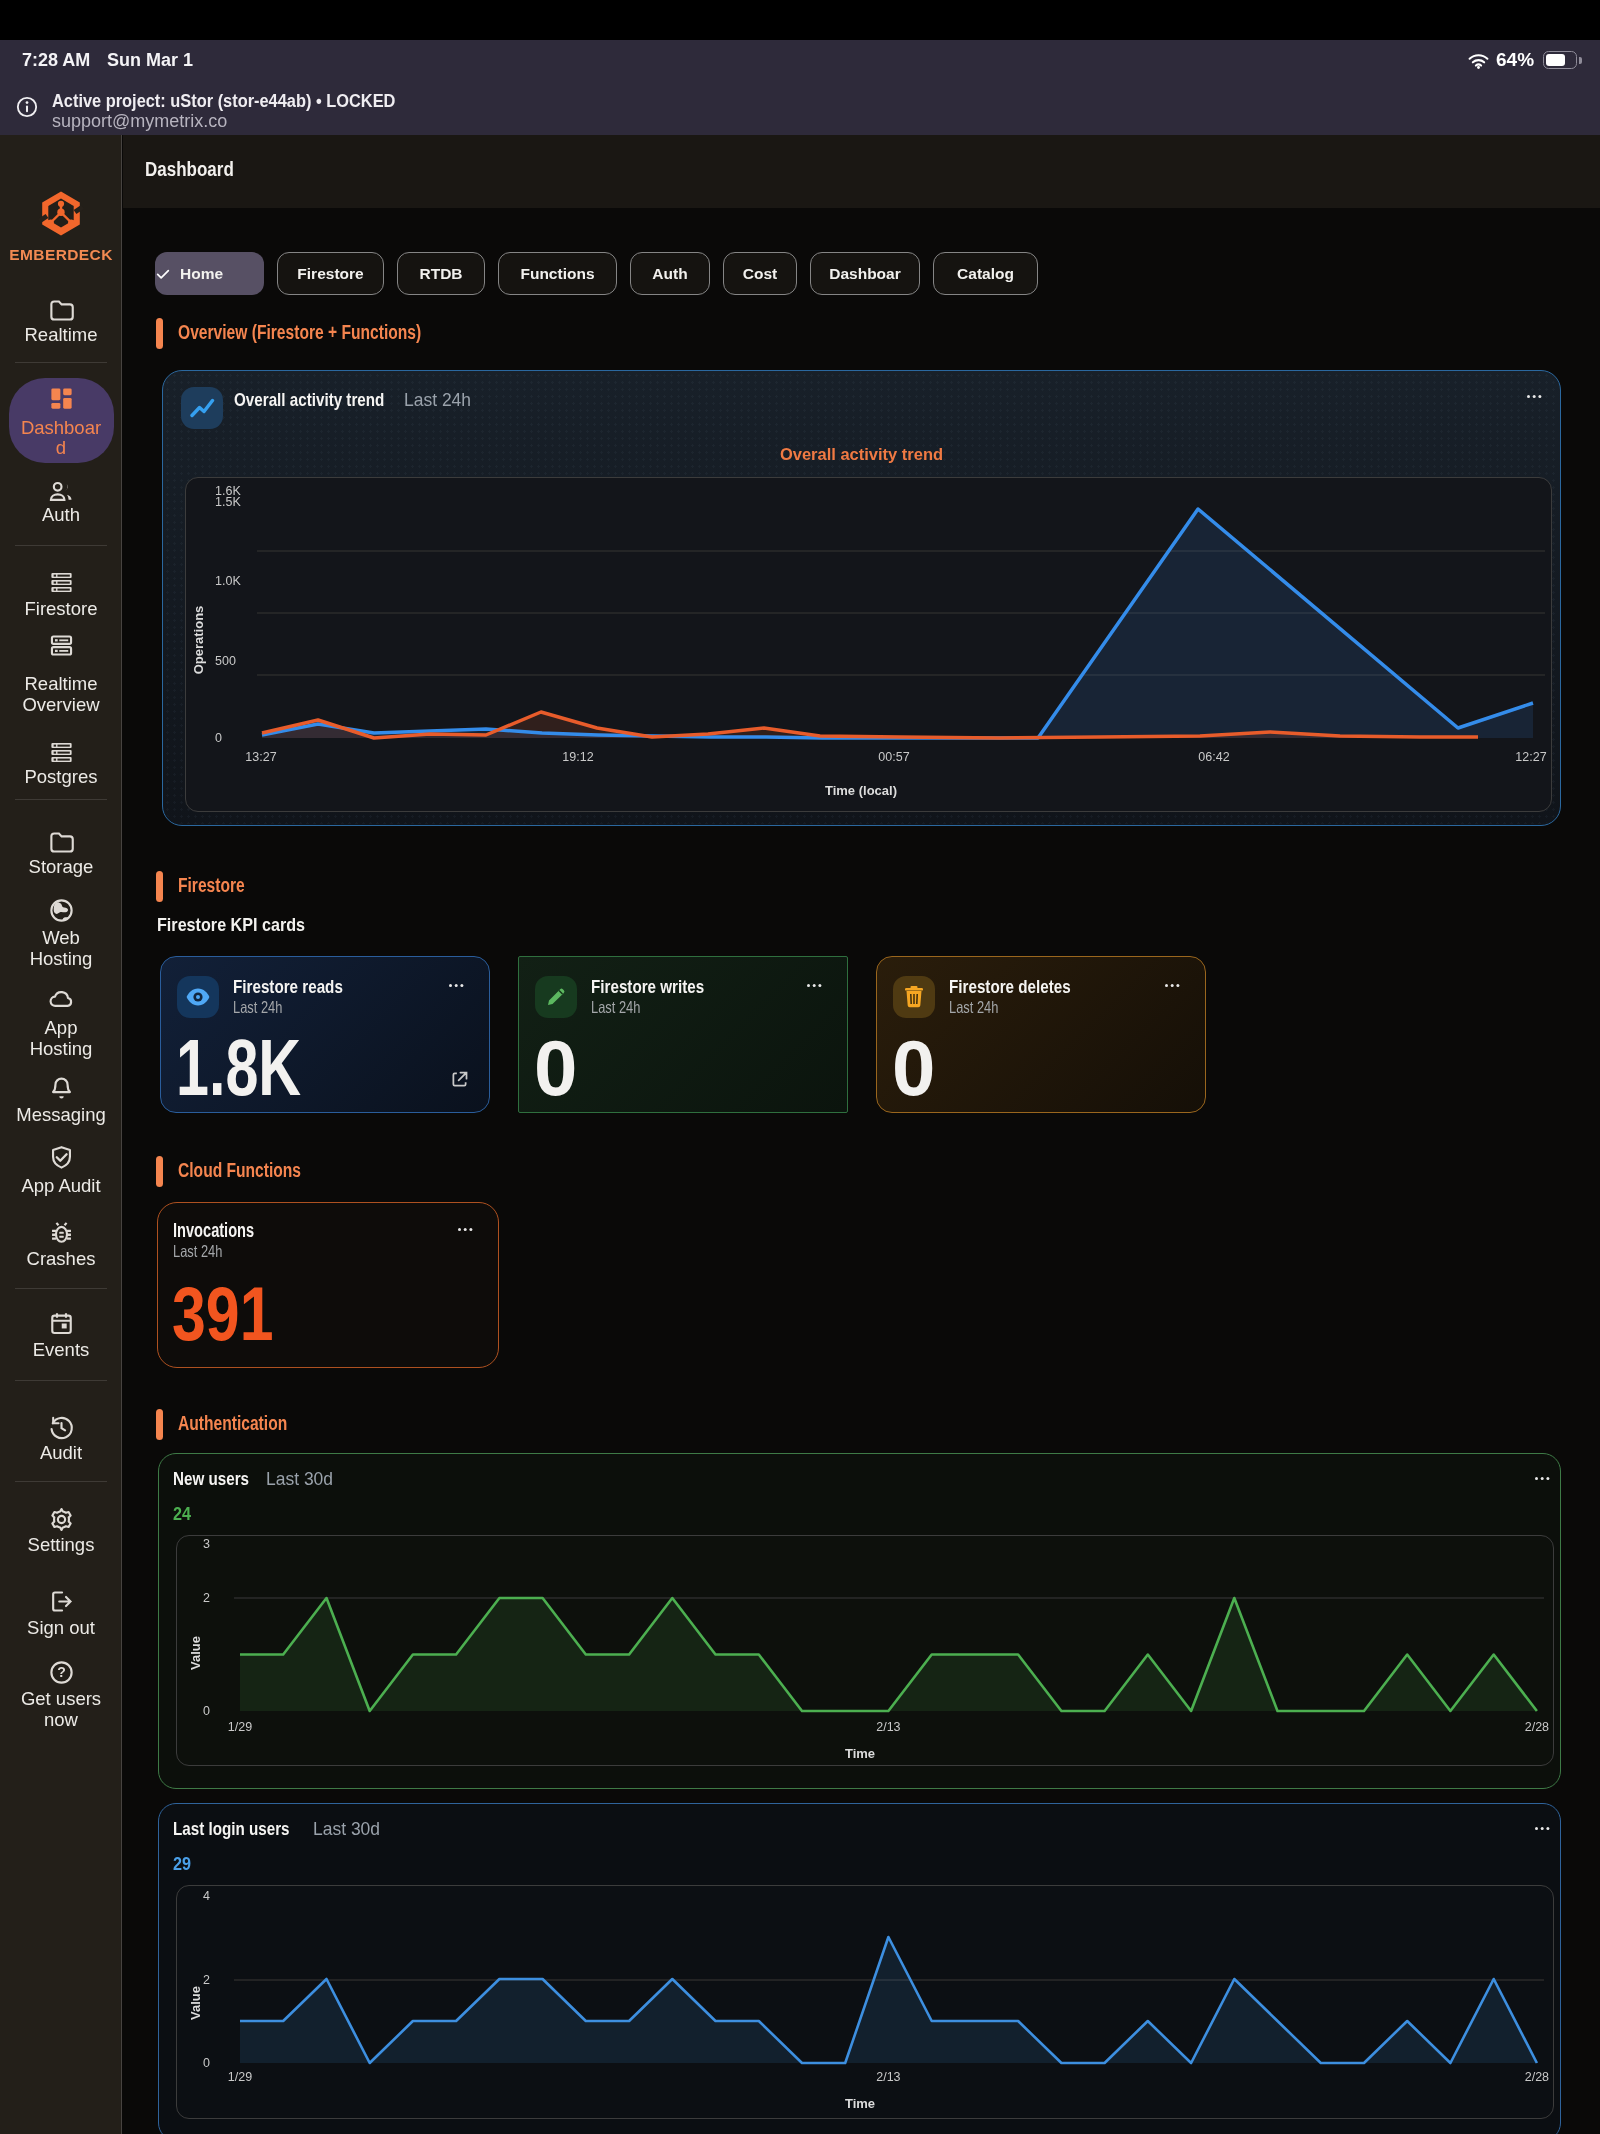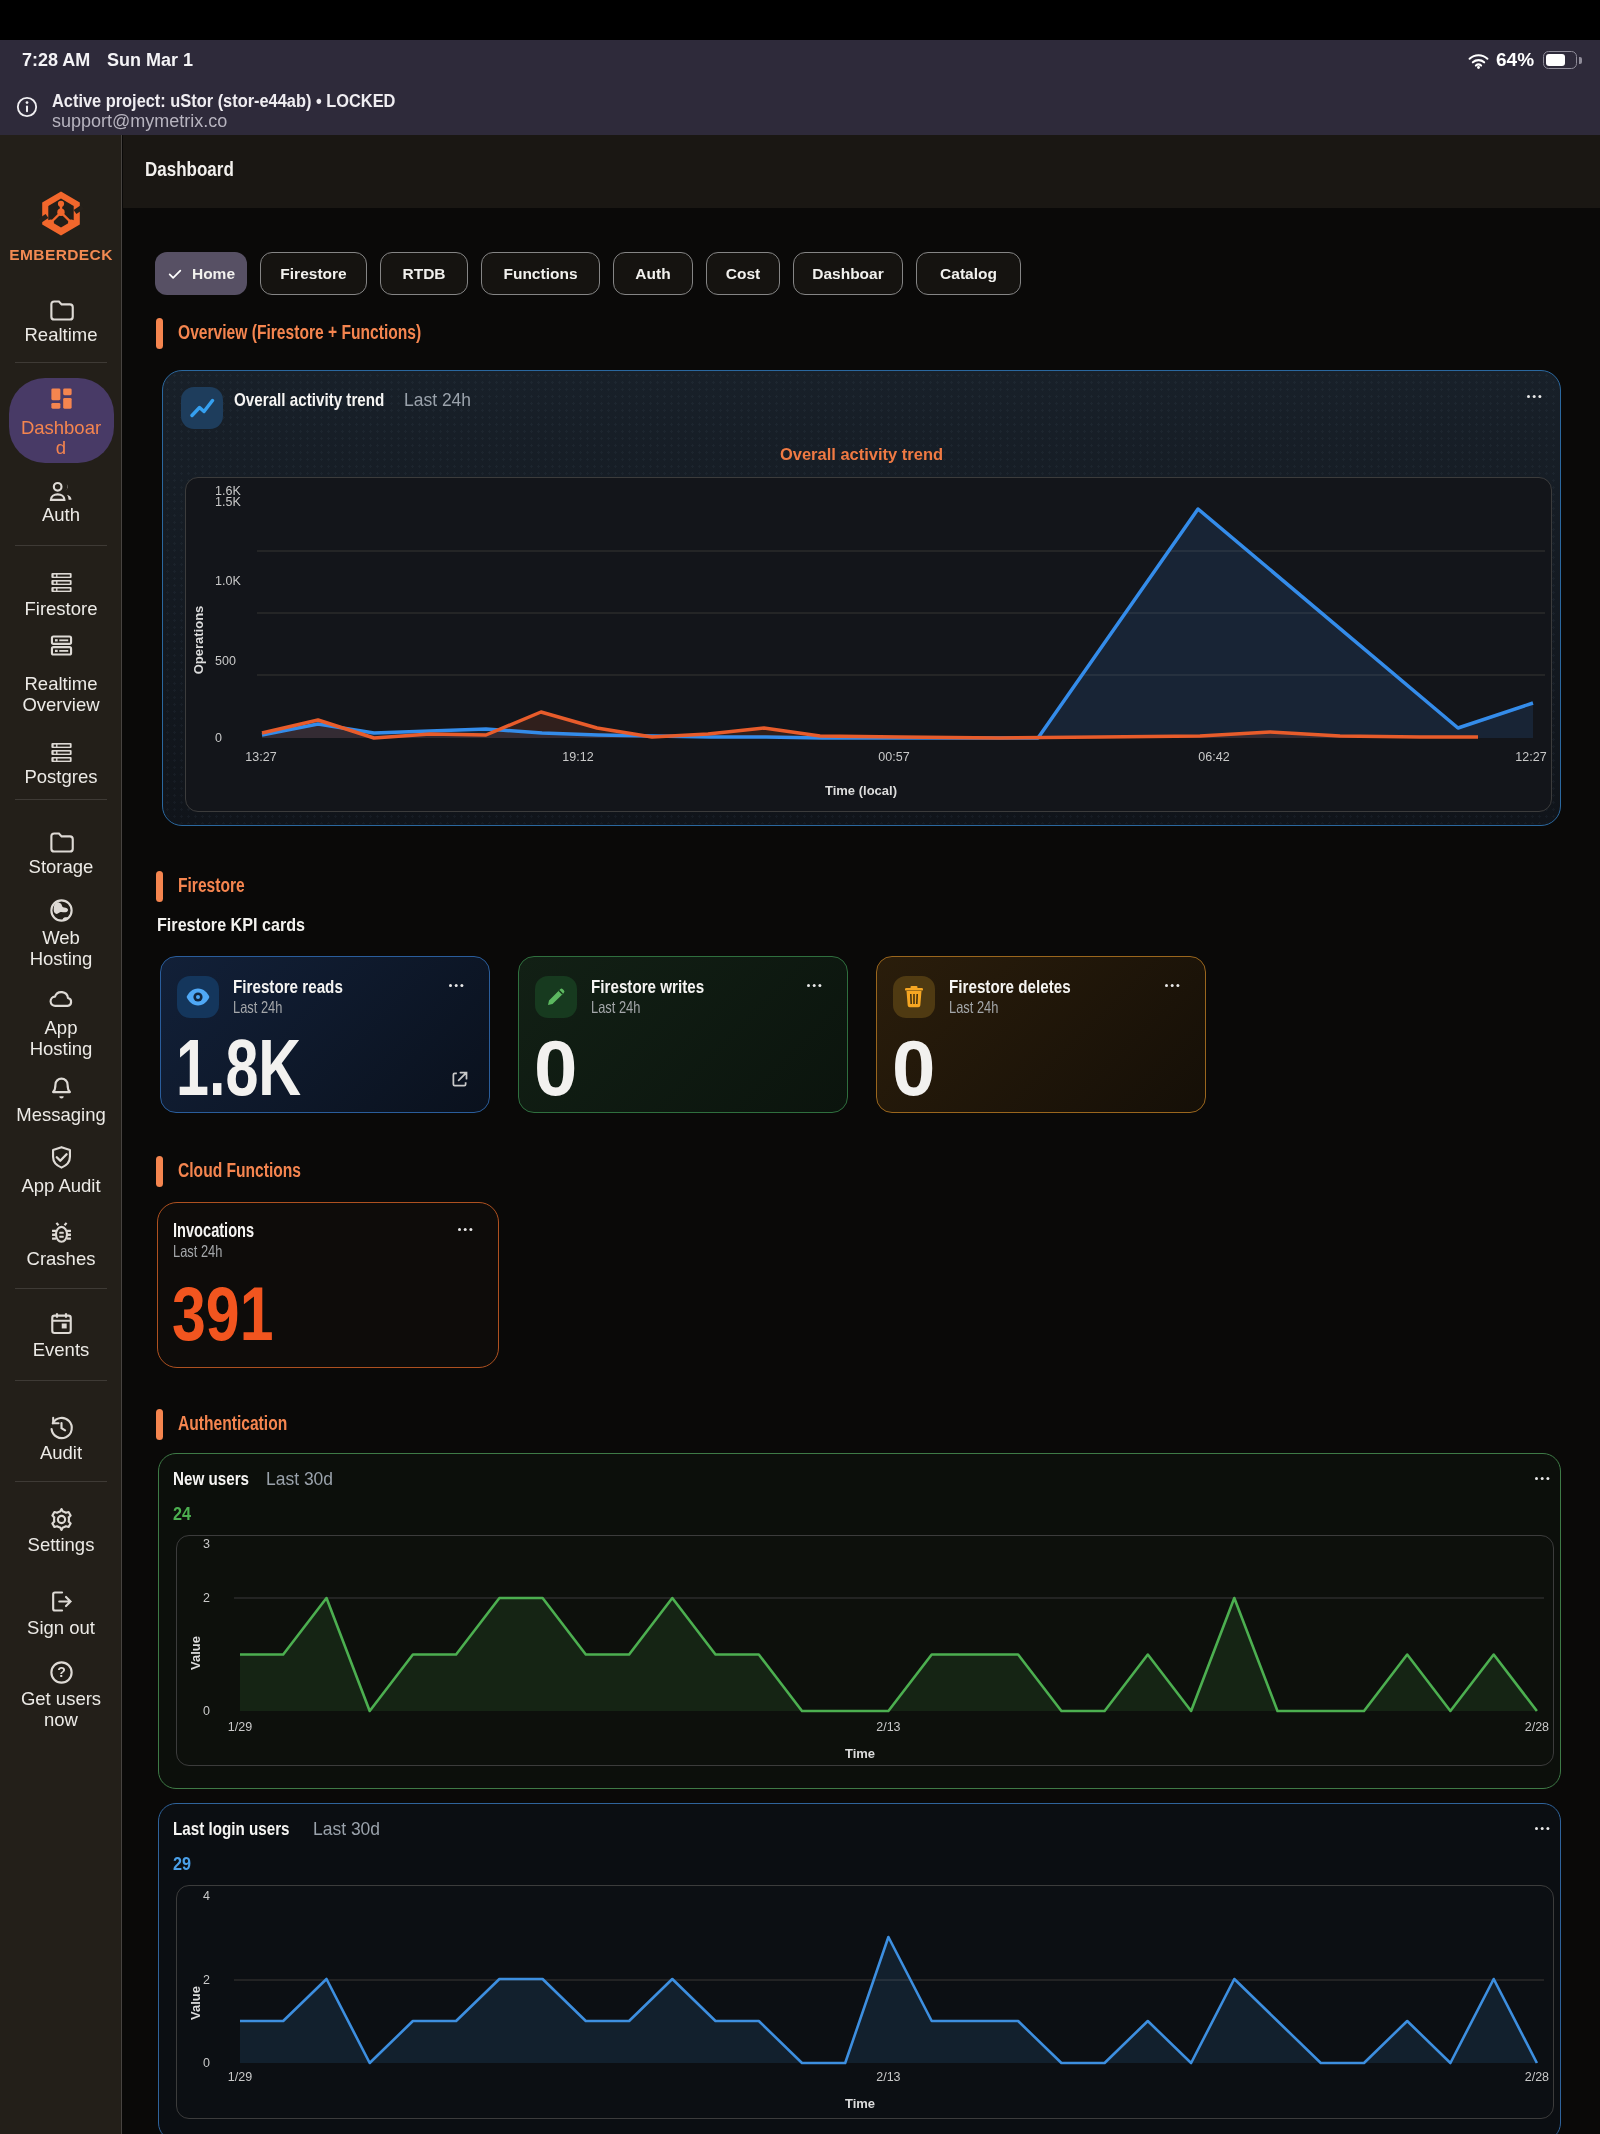--- a/index.html
+++ b/index.html
@@ -221,21 +221,21 @@
         <rect x="3" y="16" width="8" height="5" rx="1.2"></rect>
       </g>
     </svg>
 <div class="slab" style="top:377px;color:#f5854f">Dashboar</div>
 <div class="slab" style="top:397px;color:#f5854f">d</div>
 
 <div class="abs" style="left:123px;top:95px;width:1477px;height:73px;background:#1a1713"></div>
 <div class="abs" style="left:145px;top:118px;font-size:20px;font-weight:bold;color:#f2f0ed;transform:scaleX(0.85);transform-origin:left top">Dashboard</div>
 
 <div class="abs" style="left:155px;top:212px;display:flex;gap:13px">
-<div class="chip sel" style="width:92px;justify-content:center;padding:0"><svg width="16" height="16" viewBox="0 0 24 24" style="margin-right:9px">
+<div class="chip sel" style="width:109px;justify-content:flex-start;padding:0"><svg width="16" height="16" viewBox="0 0 24 24" style="margin-right:9px">
           <path d="M4 12.5l5.2 5.2L20 7" fill="none" stroke="#fff" stroke-width="2.6" stroke-linecap="round" stroke-linejoin="round"></path>
         </svg>Home</div>
       <div class="chip" style="width:107px;justify-content:center;padding:0">Firestore</div>
       <div class="chip" style="width:88px;justify-content:center;padding:0">RTDB</div>
       <div class="chip" style="width:119px;justify-content:center;padding:12px">Functions</div>
       <div class="chip" style="width:80px;justify-content:center;padding:0">Auth</div>
       <div class="chip" style="width:74px;justify-content:center;padding:0">Cost</div>
       <div class="chip" style="width:110px;justify-content:center;padding:0">Dashboar</div>
       <div class="chip" style="width:105px;justify-content:center;padding:0">Catalog</div>
     </div>
@@ -292,21 +292,21 @@
       <div class="csub2" style="left:72px;top:41px">Last 24h</div>
       <div class="abs" style="left:288px;top:27px;width:3.3px;height:3.3px;border-radius:50%;background:#e8e8e8;box-shadow:5.7px 0 0 #e8e8e8, 11.4px 0 0 #e8e8e8"></div>
       <div class="abs" style="left:15px;top:65px;font-size:79px;font-weight:bold;color:#f2f1ef;transform:scaleX(0.75);transform-origin:left top">1.8K</div>
       <svg class="abs" style="left:288px;top:112px" width="21" height="21" viewBox="0 0 24 24">
         <g fill="none" stroke="#c9c9c9" stroke-width="2">
           <path d="M9 5H6.5A1.5 1.5 0 0 0 5 6.5v11A1.5 1.5 0 0 0 6.5 19h11a1.5 1.5 0 0 0 1.5-1.5V15"></path>
           <path d="M13 4h7v7M19.6 4.4L11 13" stroke-linecap="round"></path>
         </g>
       </svg>
     </div>
-    <div class="abs" style="left:518px;top:916px;width:330px;height:157px;border-radius:16px;background:linear-gradient(135deg,#122015,#0b140d);border:1.6px solid #2f6f3e">
+    <div class="abs" style="left:518px;top:916px;width:330px;height:157px;border-radius:2px;background:linear-gradient(135deg,#122015,#0b140d);border:1.6px solid #2f6f3e">
       <div class="abs" style="left:16px;top:19px;width:42px;height:42px;border-radius:13px;background:#173a1f"></div>
       <svg class="abs" style="left:25px;top:28px" width="24" height="24" viewBox="0 0 24 24">
         <path d="M4 20l1-4.5L16.2 4.3a1.8 1.8 0 0 1 2.6 0l1 1a1.8 1.8 0 0 1 0 2.6L8.5 19z" fill="#5cb860"></path>
         <path d="M15 5.5l3.5 3.5" stroke="#123417" stroke-width="1.4"></path>
       </svg>
       <div class="abs" style="left:72px;top:19px;font-size:19px;font-weight:bold;color:#f5f4f2;transform:scaleX(0.80);transform-origin:left top">Firestore writes</div>
       <div class="csub2" style="left:72px;top:41px">Last 24h</div>
       <div class="abs" style="left:288px;top:27px;width:3.3px;height:3.3px;border-radius:50%;background:#e8e8e8;box-shadow:5.7px 0 0 #e8e8e8, 11.4px 0 0 #e8e8e8"></div>
       <div class="abs" style="left:15px;top:66px;font-size:78px;font-weight:bold;color:#f2f1ef;transform:scaleX(1.0);transform-origin:left top">0</div>
     </div>

